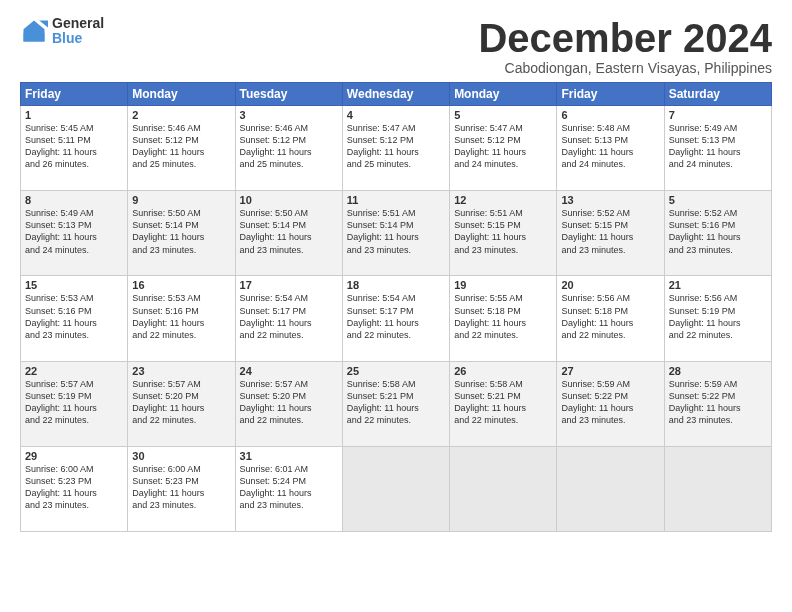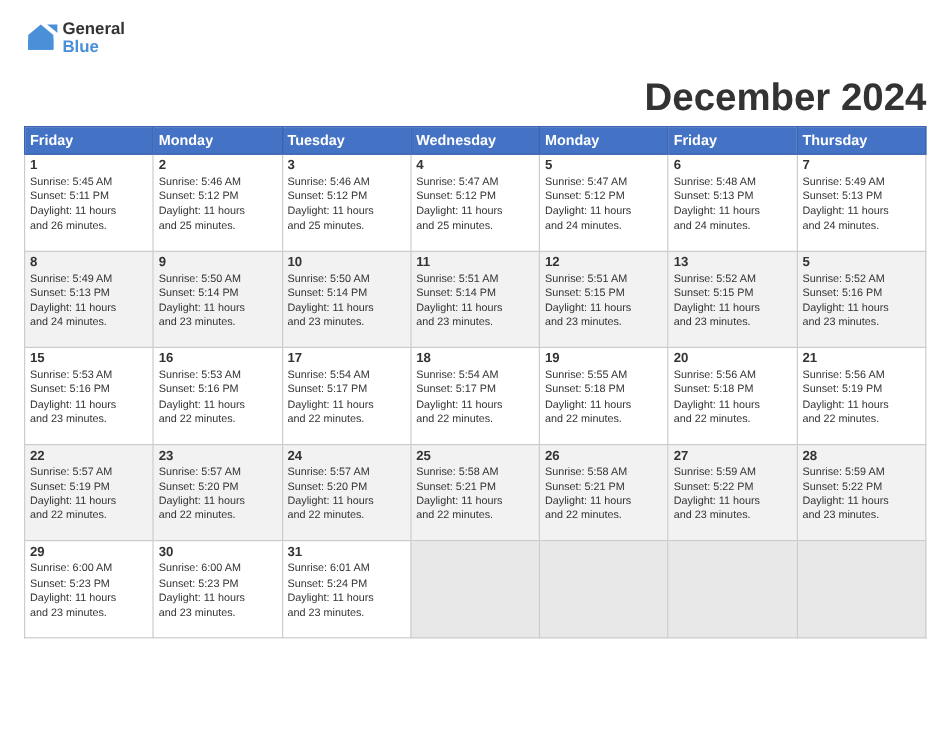--- a/index.html
+++ b/index.html
@@ -38,25 +38,24 @@
     .logo-text span:first-child { color: #333; }
     .logo-text span:last-child { color: #4a90d9; }
     .logo-icon {
       width: 28px;
       height: 28px;
     }
     .title-block {
       text-align: right;
     }
     .main-title {
-      font-size: 32px;
+      font-size: 40px;
       font-weight: bold;
       color: #333;
       line-height: 1.1;
-      margin-top: 48px;
     }
     .subtitle {
       font-size: 14px;
       color: #555;
     }
     .calendar {
       flex: 1;
       border: 1px solid #ccc;
       border-collapse: collapse;
       width: 100%;
@@ -108,33 +107,34 @@
         <polygon points="22,4 32,12 32,4" fill="#4a90d9"></polygon>
         <rect x="4" y="18" width="24" height="10" fill="#4a90d9"></rect>
       </svg>
       <div class="logo-text">
         <span>General</span>
         <span>Blue</span>
       </div>
     </div>
     <div class="title-block">
       <div class="main-title">December 2024</div>
+      <div class="subtitle">Cabodiongan, Eastern Visayas, Philippines</div>
     </div>
   </div>
 
   <table class="calendar">
     <thead>
       <tr>
         <th>Friday</th>
         <th>Monday</th>
         <th>Tuesday</th>
         <th>Wednesday</th>
         <th>Monday</th>
         <th>Friday</th>
-        <th>Thursday</th>
+        <th>Saturday</th>
       </tr>
     </thead>
     <tbody id="calendar-body">
     <tr>
           <td>
             <span class="day-num">1</span>
             <div class="day-info" style="white-space: pre-line;">Sunrise: 5:45 AM
 Sunset: 5:11 PM
 Daylight: 11 hours
 and 26 minutes.</div>

